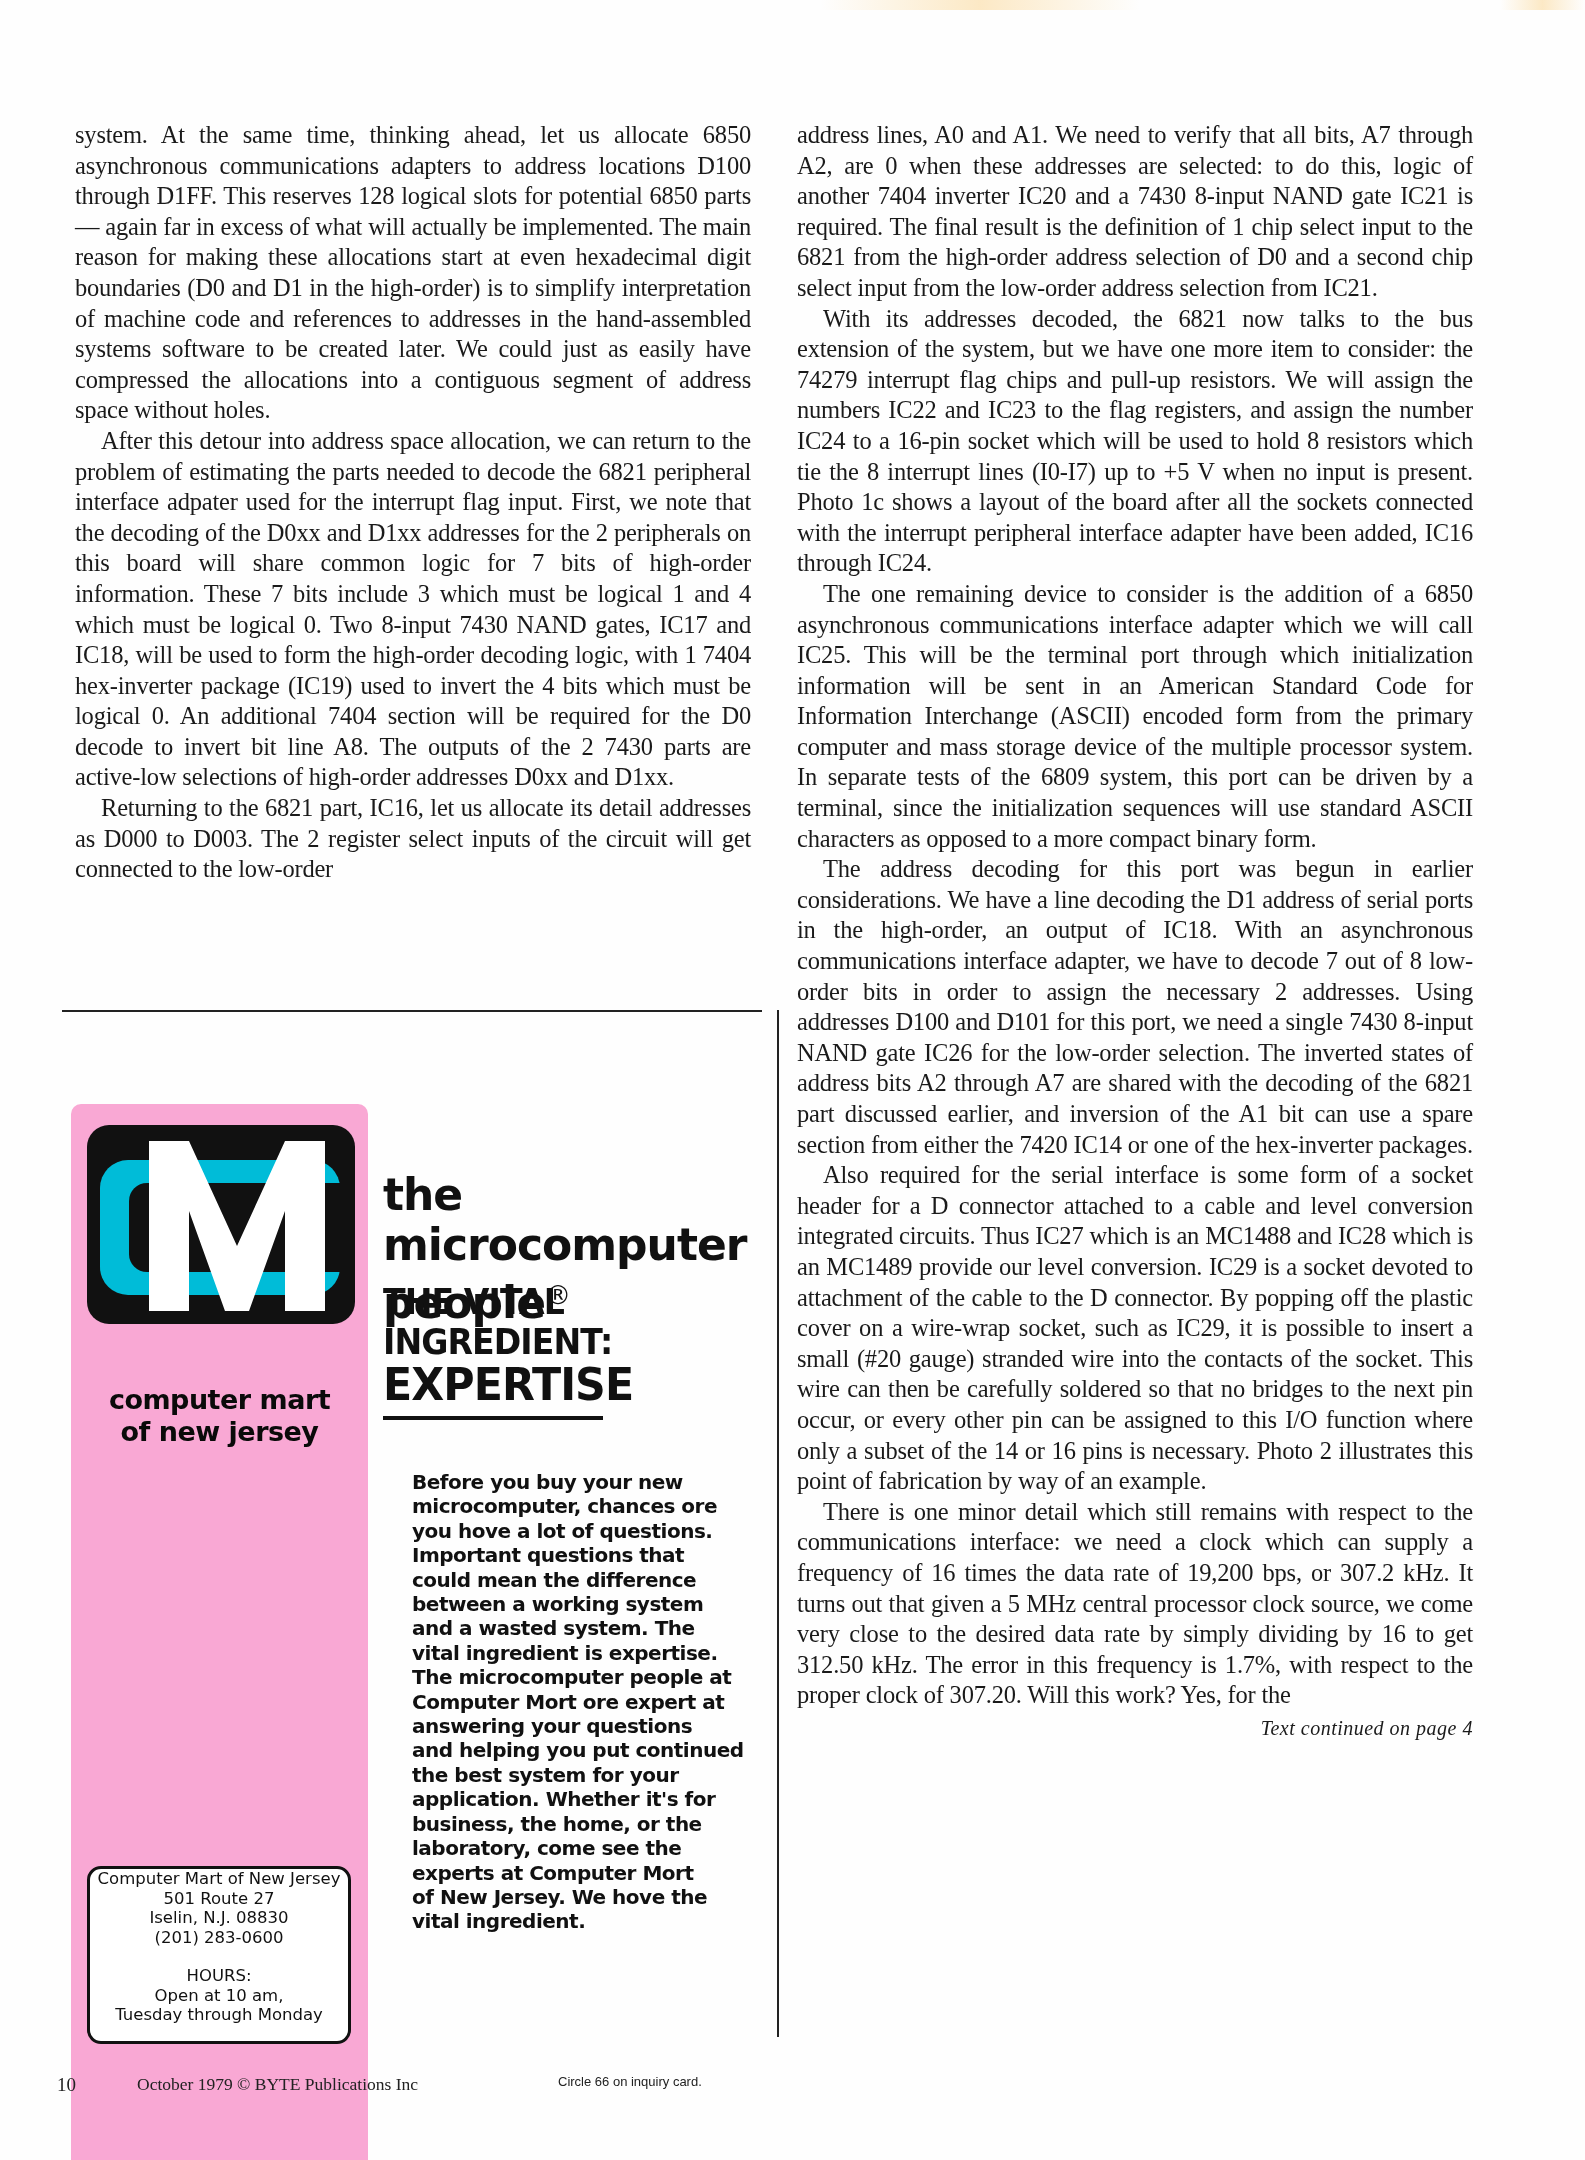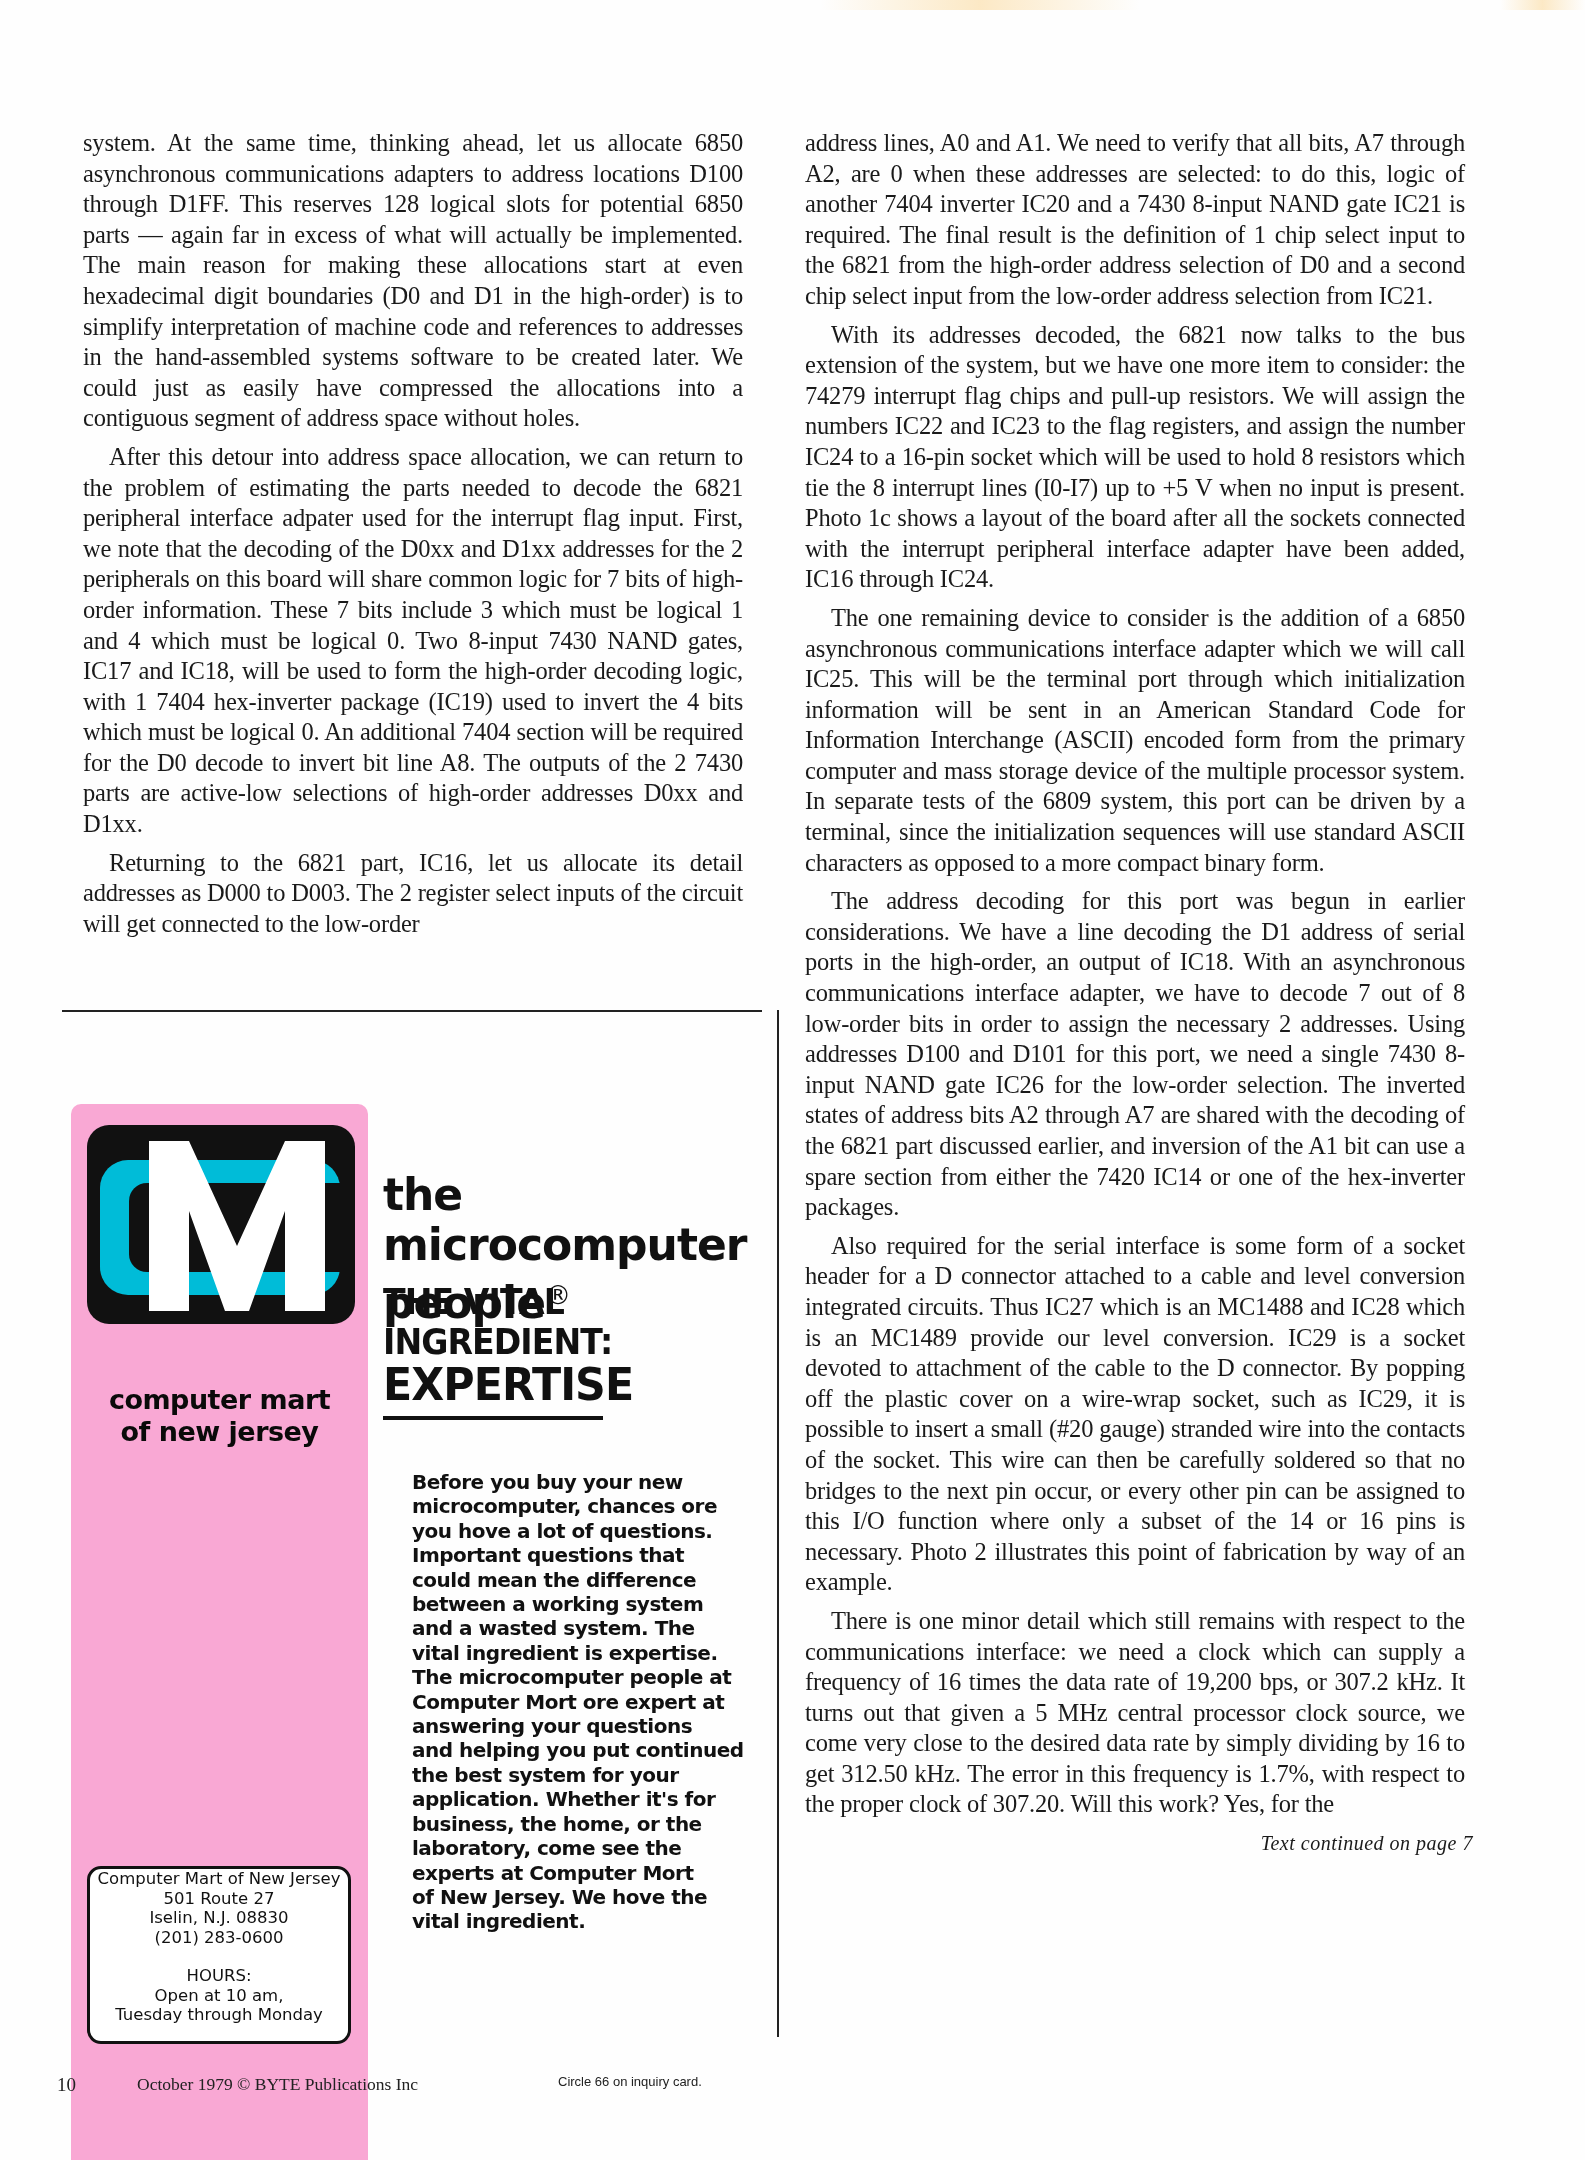--- a/index.html
+++ b/index.html
@@ -8,21 +8,21 @@
     font-family: "DejaVu Serif", "Liberation Serif", serif; color: #1a1a1a;
   }
   .bleed {
     position: absolute; top: 0; height: 10px; background: linear-gradient(90deg, rgba(250,220,160,0) 0%, rgba(250,215,150,0.55) 50%, rgba(250,220,160,0) 100%);
   }
   .col {
     position: absolute; top: 120px; font-size: 24.5px; line-height: 30.6px;
     text-align: justify; letter-spacing: -0.2px; word-spacing: 0px;
     font-family: "Liberation Serif", "DejaVu Serif", serif;
   }
-  .col p { margin: 8px; text-indent: 0; }
+  .col p { margin: 0; text-indent: 0; }
   .col p.ind { text-indent: 26px; }
   .col-left { left: 75px; width: 676px; }
   .col-right { left: 797px; width: 676px; }
   .continued {
     text-align: right; font-style: italic; font-size: 20px; margin-top: 2px; letter-spacing: 0.5px;
   }
 
   
   .ad-rule-top { position: absolute; left: 62px; top: 1010px; width: 700px; height: 2px; background: #222; }
   .ad-rule-right { position: absolute; left: 777px; top: 1010px; width: 2px; height: 1027px; background: #222; }
@@ -100,21 +100,21 @@
   <p class="ind">Returning to the 6821 part, IC16, let us allocate its detail addresses as D000 to D003. The 2 register select inputs of the circuit will get connected to the low-order</p>
 </div>
 
 <div class="col col-right">
   <p>address lines, A0 and A1. We need to verify that all bits, A7 through A2, are 0 when these addresses are selected: to do this, logic of another 7404 inverter IC20 and a 7430 8-input NAND gate IC21 is required. The final result is the definition of 1 chip select input to the 6821 from the high-order address selection of D0 and a second chip select input from the low-order address selection from IC21.</p>
   <p class="ind">With its addresses decoded, the 6821 now talks to the bus extension of the system, but we have one more item to consider: the 74279 interrupt flag chips and pull-up resistors. We will assign the numbers IC22 and IC23 to the flag registers, and assign the number IC24 to a 16-pin socket which will be used to hold 8 resistors which tie the 8 interrupt lines (I0-I7) up to +5 V when no input is present. Photo 1c shows a layout of the board after all the sockets connected with the interrupt peripheral interface adapter have been added, IC16 through IC24.</p>
   <p class="ind">The one remaining device to consider is the addition of a 6850 asynchronous communications interface adapter which we will call IC25. This will be the terminal port through which initialization information will be sent in an American Standard Code for Information Interchange (ASCII) encoded form from the primary computer and mass storage device of the multiple processor system. In separate tests of the 6809 system, this port can be driven by a terminal, since the initialization sequences will use standard ASCII characters as opposed to a more compact binary form.</p>
   <p class="ind">The address decoding for this port was begun in earlier considerations. We have a line decoding the D1 address of serial ports in the high-order, an output of IC18. With an asynchronous communications interface adapter, we have to decode 7 out of 8 low-order bits in order to assign the necessary 2 addresses. Using addresses D100 and D101 for this port, we need a single 7430 8-input NAND gate IC26 for the low-order selection. The inverted states of address bits A2 through A7 are shared with the decoding of the 6821 part discussed earlier, and inversion of the A1 bit can use a spare section from either the 7420 IC14 or one of the hex-inverter packages.</p>
   <p class="ind">Also required for the serial interface is some form of a socket header for a D connector attached to a cable and level conversion integrated circuits. Thus IC27 which is an MC1488 and IC28 which is an MC1489 provide our level conversion. IC29 is a socket devoted to attachment of the cable to the D connector. By popping off the plastic cover on a wire-wrap socket, such as IC29, it is possible to insert a small (#20 gauge) stranded wire into the contacts of the socket. This wire can then be carefully soldered so that no bridges to the next pin occur, or every other pin can be assigned to this I/O function where only a subset of the 14 or 16 pins is necessary. Photo 2 illustrates this point of fabrication by way of an example.</p>
   <p class="ind">There is one minor detail which still remains with respect to the communications interface: we need a clock which can supply a frequency of 16 times the data rate of 19,200 bps, or 307.2 kHz. It turns out that given a 5 MHz central processor clock source, we come very close to the desired data rate by simply dividing by 16 to get 312.50 kHz. The error in this frequency is 1.7%, with respect to the proper clock of 307.20. Will this work? Yes, for the</p>
-  <div class="continued">Text continued on page 7</div>
+  <div class="continued">Text continued on page 4</div>
 </div>
 
 <div class="ad-rule-top"></div>
 <div class="ad-rule-right"></div>
 
 <div class="ad-panel">
   <div class="logo">
     <div class="c-shape"></div>
     <div class="c-inner"></div>
     <svg class="m-letter" viewBox="0 0 176 170">

